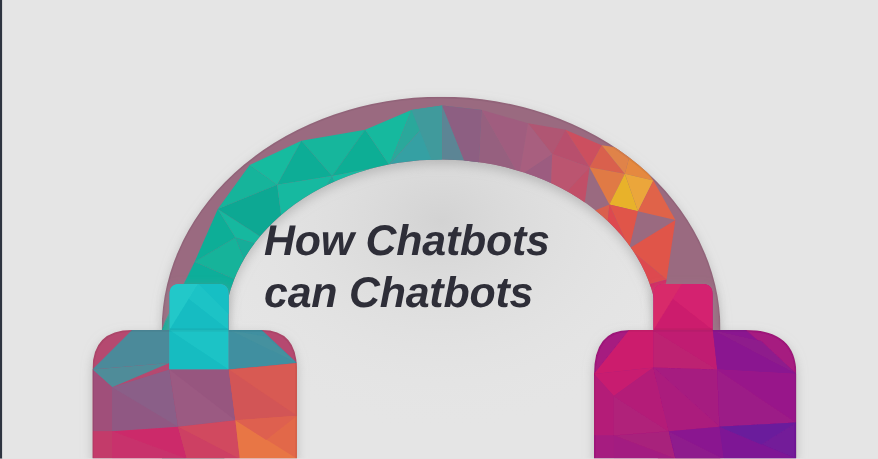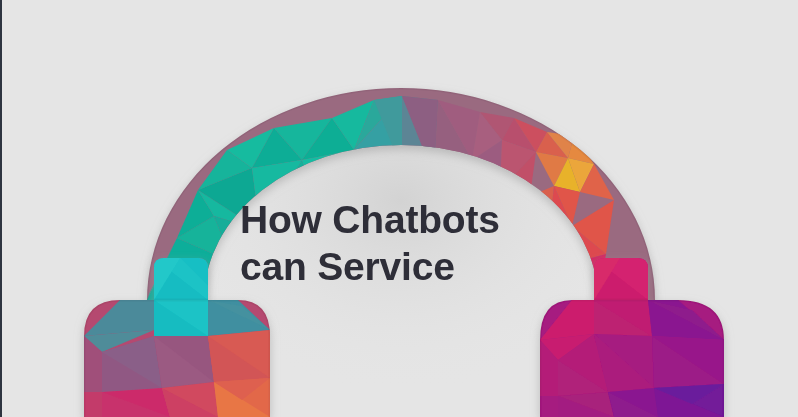--- a/index.html
+++ b/index.html
@@ -40,20 +40,21 @@
     pointer-events: none;
   }
   #headline .hl-line {
     font-family: "Liberation Sans", sans-serif;
     font-weight: bold;
     font-size: 39px;
     line-height: 47px;
     letter-spacing: -0.2px;
     color: #2e2e38;
     white-space: nowrap;
+    font-style: italic;
   }
 </style>
 </head>
 <body>
 
 <div id="stage">
 
   <svg id="art" viewBox="0 0 798 417" xmlns="http://www.w3.org/2000/svg" preserveAspectRatio="none" shape-rendering="geometricPrecision">
     <defs>
 
@@ -270,16 +271,16 @@
         <polygon points="652,388 722,417 656,417" fill="#7e1495"></polygon>
         <polygon points="652,388 722,384 690,404" fill="#6b1f9c"></polygon>
 
         <path d="M 538 417 L 538 340 Q 538 300 570 300 L 676 300 Q 722 300 722 340 L 722 417" fill="none" stroke="#000000" stroke-opacity="0.05" stroke-width="3"></path>
       </g>
     </g>
   </svg>
 
   <div id="headline">
     <div class="hl-line">How Chatbots</div>
-    <div class="hl-line">can Service</div>
+    <div class="hl-line">can Chatbots</div>
   </div>
 
 </div>
 
 </body></html>

